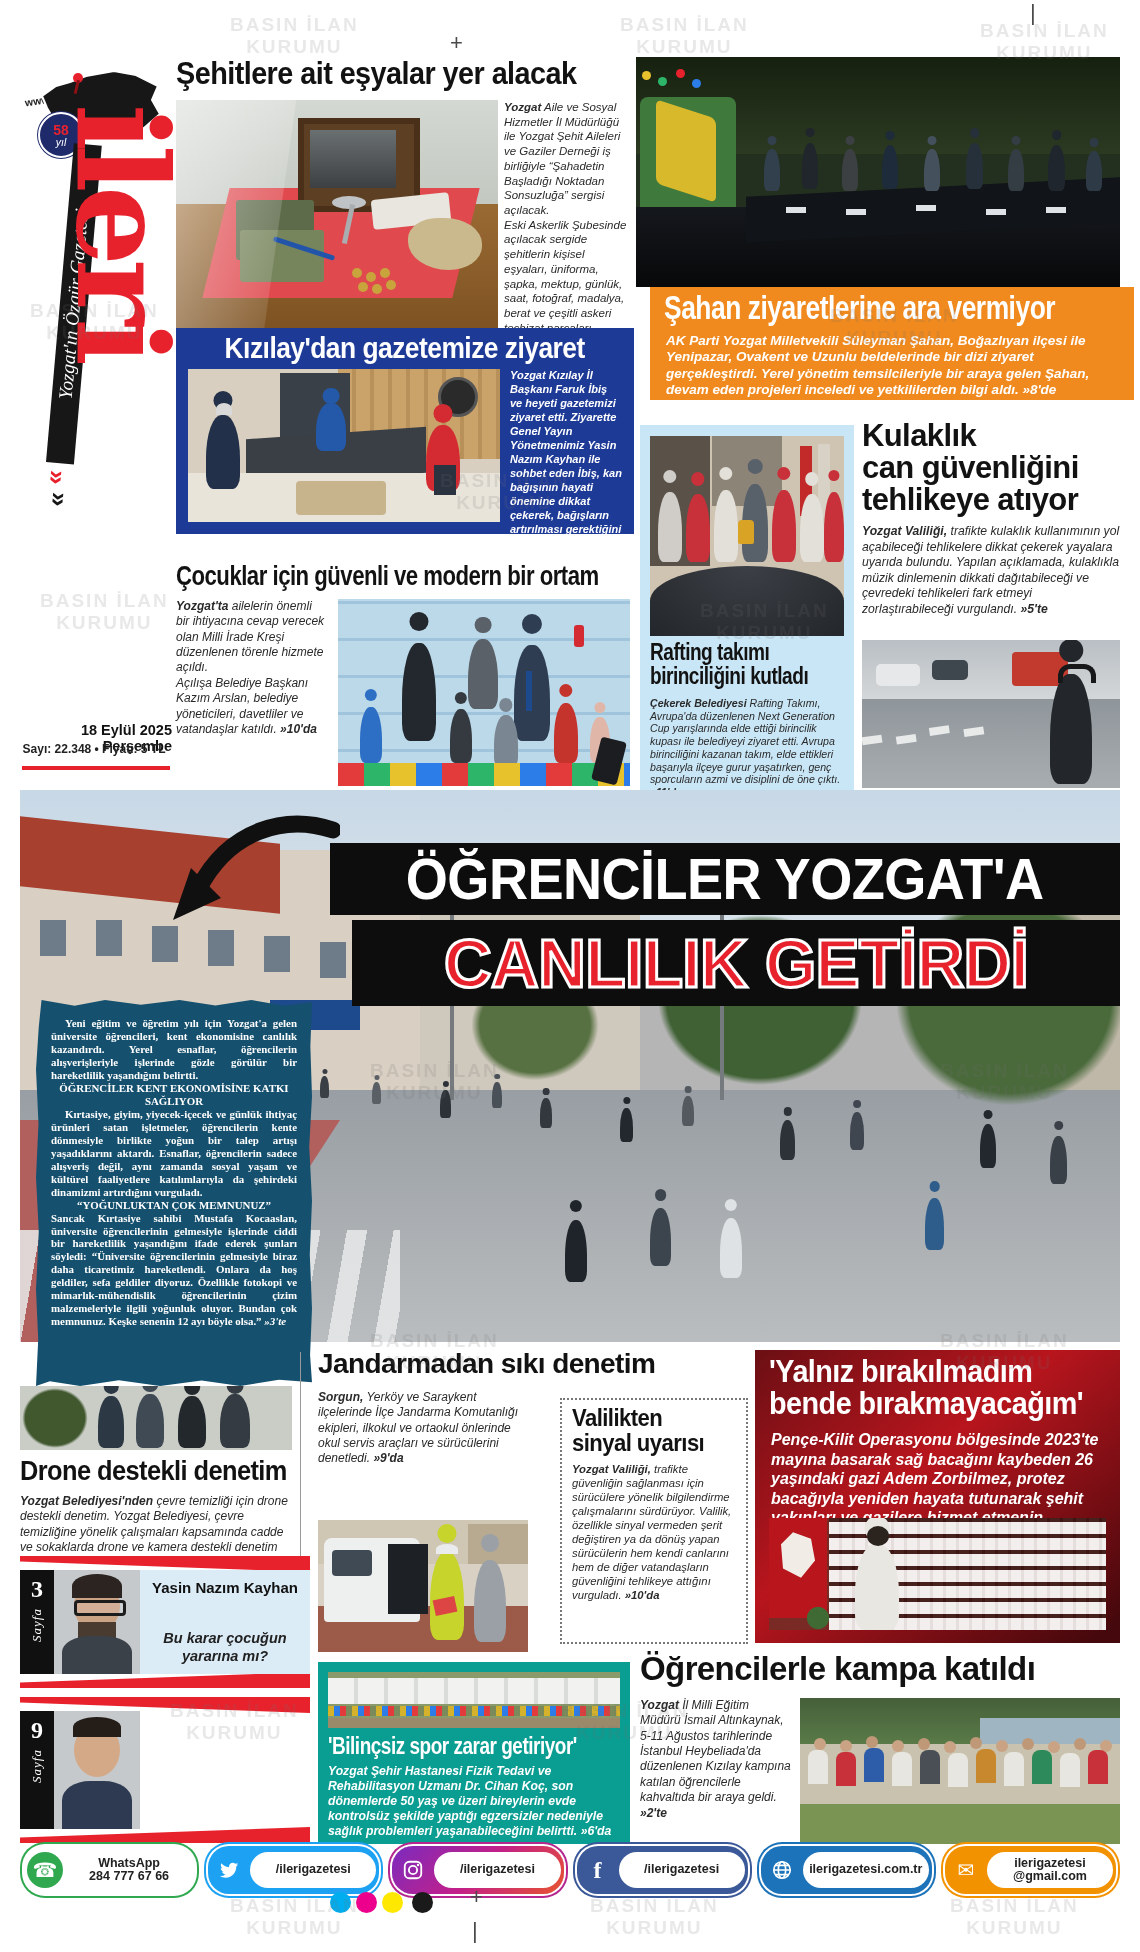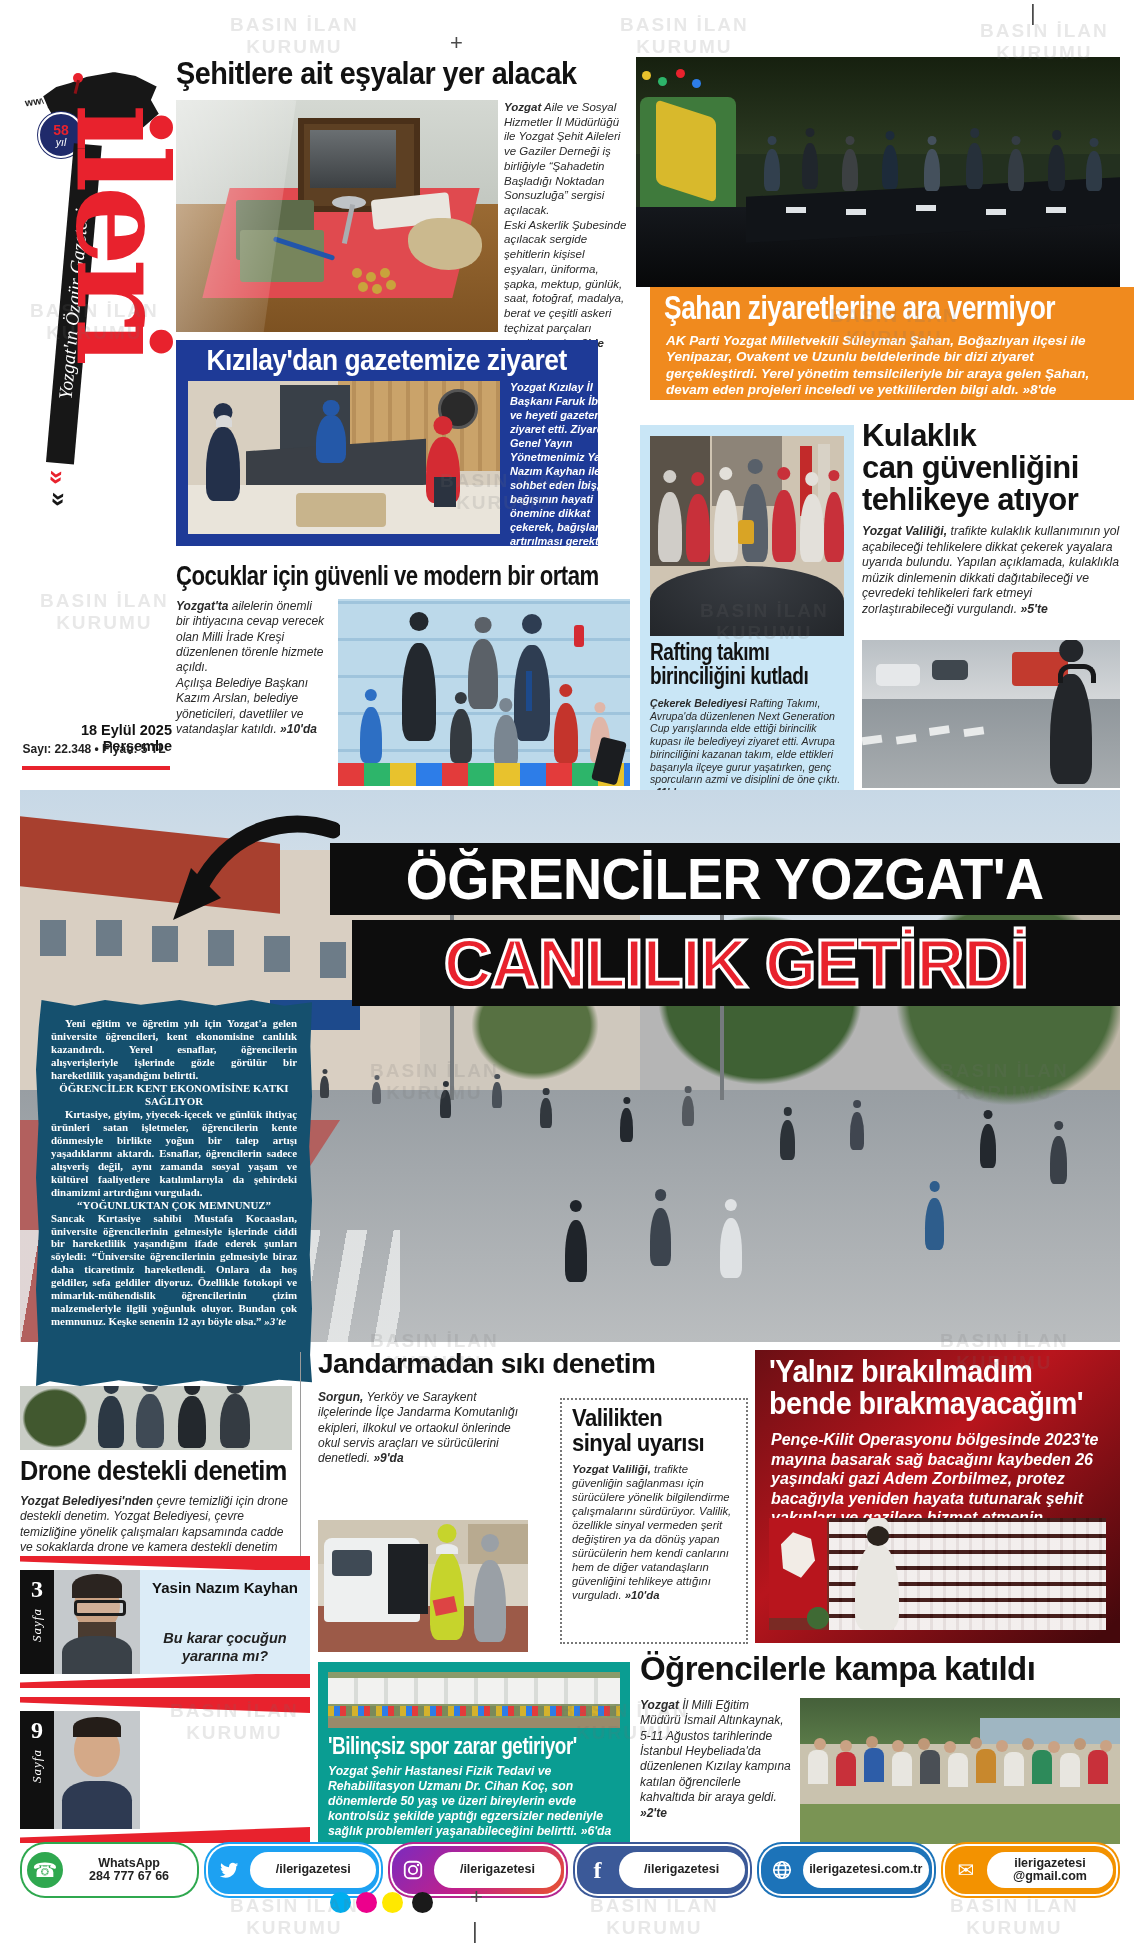--- a/index.html
+++ b/index.html
@@ -170,21 +170,21 @@
       <div class="pp" style="left:412px;top:88px;width:17px;height:46px;background:#1f262e;"></div>
       <div class="pp" style="left:450px;top:94px;width:16px;height:40px;background:#2e3a46;"></div>
       <div class="abs" style="left:150px;top:150px;width:20px;height:6px;background:#dfe3e6;box-shadow:60px 2px #dfe3e6,130px -2px #dfe3e6,200px 2px #dfe3e6,260px 0 #dfe3e6;"></div>
     </div>
     <div class="abs" style="left:650px;top:287px;width:484px;height:113px;background:#f08a1e;">
       <div class="hl white" style="position:absolute;left:14px;top:2px;font-size:33px;transform:scaleX(.8);color:#fff;">Şahan ziyaretlerine ara vermiyor</div>
       <div class="abs bodytxt white" style="left:16px;top:46px;width:456px;font-size:13.5px;font-weight:700;line-height:1.22;"><span>AK Parti Yozgat Milletvekili Süleyman Şahan, Boğazlıyan ilçesi ile Yenipazar, Ovakent ve Uzunlu beldelerinde bir dizi ziyaret gerçekleştirdi. Yerel yönetim temsilcileriyle bir araya gelen Şahan, devam eden projeleri inceledi ve yetkililerden bilgi aldı. </span><b class="ref">»8'de</b></div>
     </div>
   </section>
 
-  <section class="abs" style="left:176px;top:340px;width:422px;height:206px;background:#1e3a97;">
+  <section class="abs" style="left:176px;top:328px;width:458px;height:206px;background:#1e3a97;">
     <div style="text-align:center;padding-top:3px;">
       <span class="hl white" style="display:inline-block;font-size:30px;transform:scaleX(.88);transform-origin:center top;color:#fff;">Kızılay'dan gazetemize ziyaret</span>
     </div>
     <div class="photo" style="left:12px;top:41px;width:312px;height:153px;background:#d8cfc0;">
       <div class="abs" style="left:150px;top:0;width:162px;height:90px;background:repeating-linear-gradient(90deg,#caa36a 0 14px,#b8905a 14px 18px);"></div>
       <div class="abs" style="left:250px;top:8px;width:34px;height:34px;border-radius:50%;background:#2a2a2a;border:3px solid #555;"></div>
       <div class="abs" style="left:92px;top:4px;width:70px;height:64px;background:#394048;"></div>
       <div class="abs" style="left:58px;top:64px;width:180px;height:46px;background:#3a3f46;transform:skewY(-4deg);"></div>
       <div class="abs" style="left:0;top:104px;width:100%;height:49px;background:#e9e4da;"></div>
       <div class="pp" style="left:18px;top:46px;width:34px;height:74px;background:#23304a;"></div>

